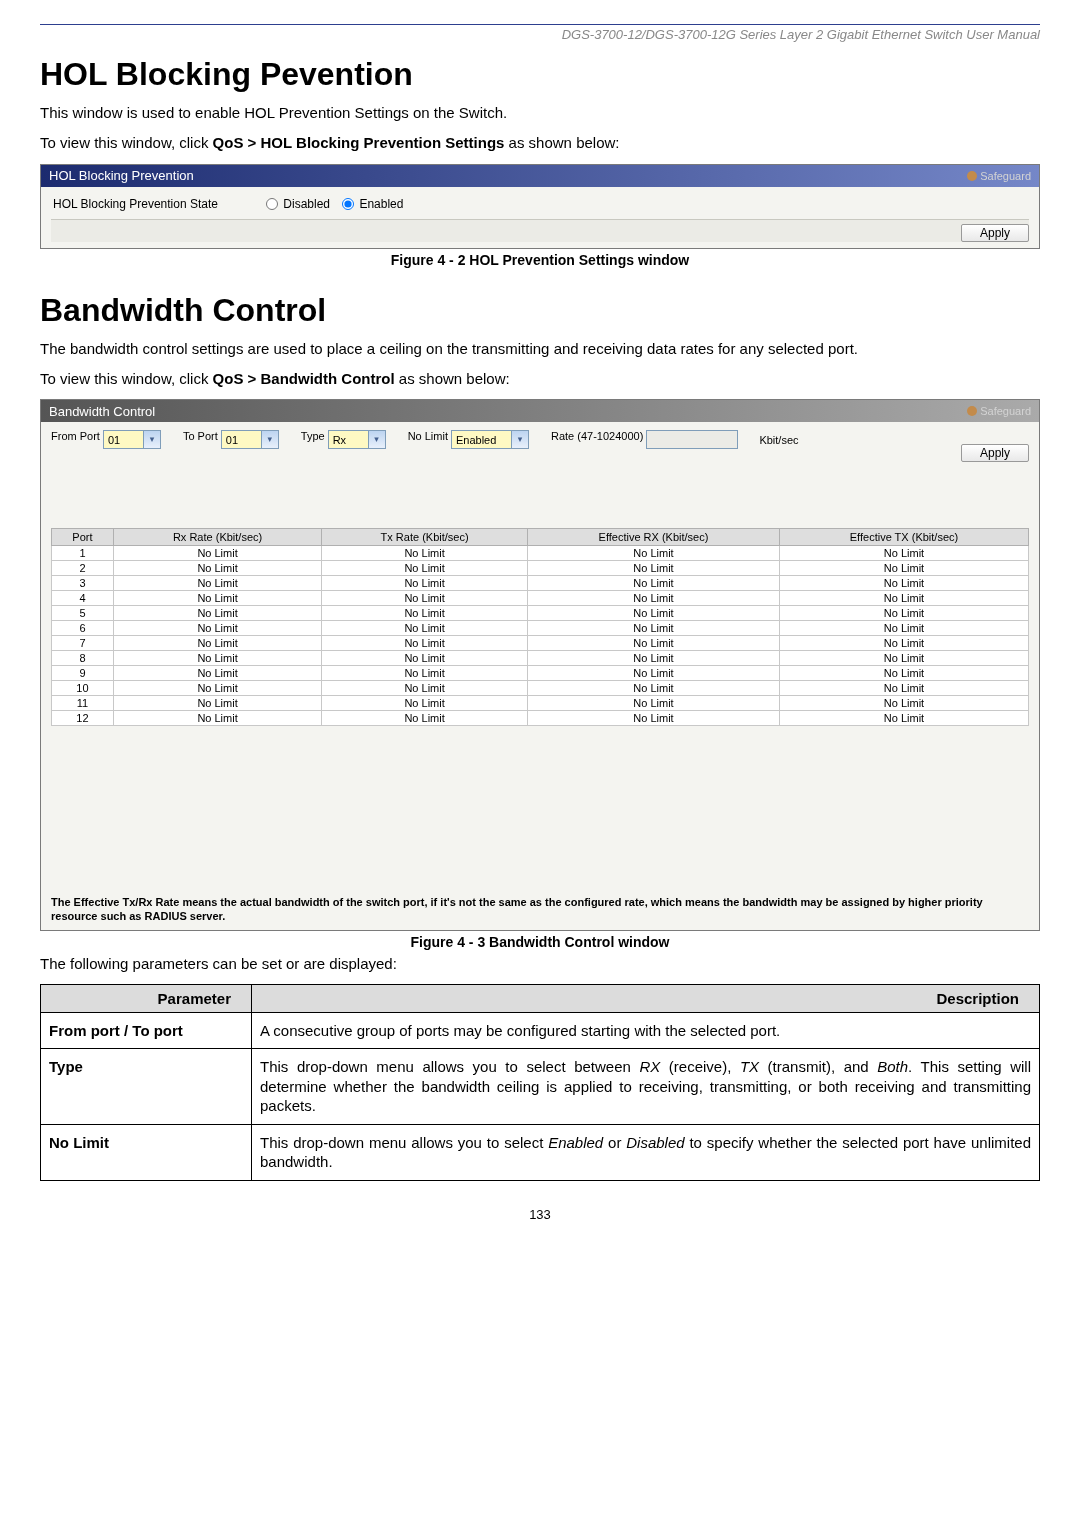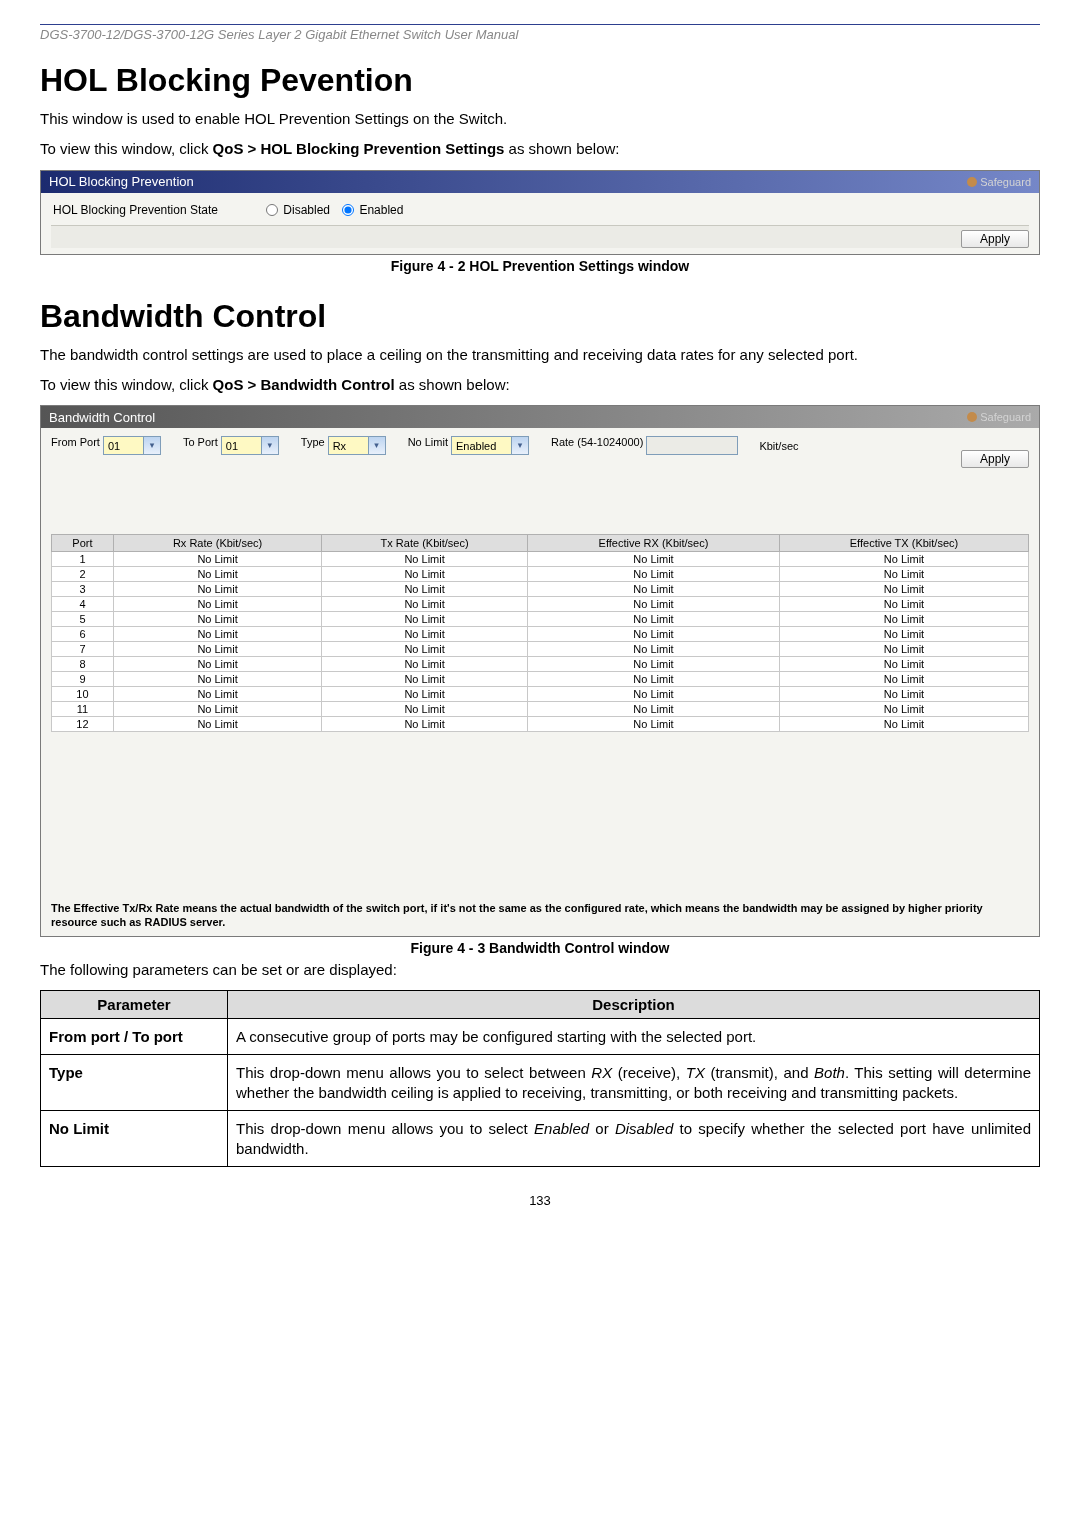--- a/index.html
+++ b/index.html
@@ -17,22 +17,22 @@
   }
   .top-hr {
     border: none;
     border-top: 1px solid #2d3f8f;
     margin: 4px 0 0 0;
   }
   .manual-title {
     color: #888;
     font-style: italic;
     font-size: 13px;
-    text-align: left;
-    margin: 2px 0 20px 0;
+    text-align: right;
+    margin: 2px 0 14px 0;
   }
   h1 {
     font-size: 32px;
     font-weight: bold;
     margin: 6px 0 10px 0;
   }
   p.body {
     font-size: 15px;
     margin: 4px 0 10px 0;
     line-height: 1.35;
@@ -150,22 +150,22 @@
   }
   
   table.params {
     width:100%;
     border-collapse: collapse;
     margin-top: 6px;
     font-size: 15px;
   }
   table.params th {
     background: #dcdcdc;
-    text-align: center;
-    padding: 5px 1px;
+    text-align: right;
+    padding: 5px 20px;
     border: 1px solid #000;
     font-weight: bold;
   }
   table.params td {
     border: 1px solid #000;
     padding: 8px 8px;
     vertical-align: top;
     text-align: justify;
     line-height: 1.3;
   }
@@ -257,21 +257,21 @@
           </span>
         </div>
         <div class="bw-col">
           <label>No Limit</label>
           <span class="dropdown ddnl">
             <span>Enabled</span>
             <span class="dd-arrow">▾</span>
           </span>
         </div>
         <div class="bw-col">
-          <label>Rate (54-1024000)</label>
+          <label>Rate (47-1024000)</label>
           <span class="nowrap">
             <input class="rate-input" value="" style="">
             <span style="font-size:11px;padding-left:18px;">Kbit/sec</span>
           </span>
         </div>
         <div class="bw-apply">
           <button class="btn-apply">Apply</button>
         </div>
       </div>
 

